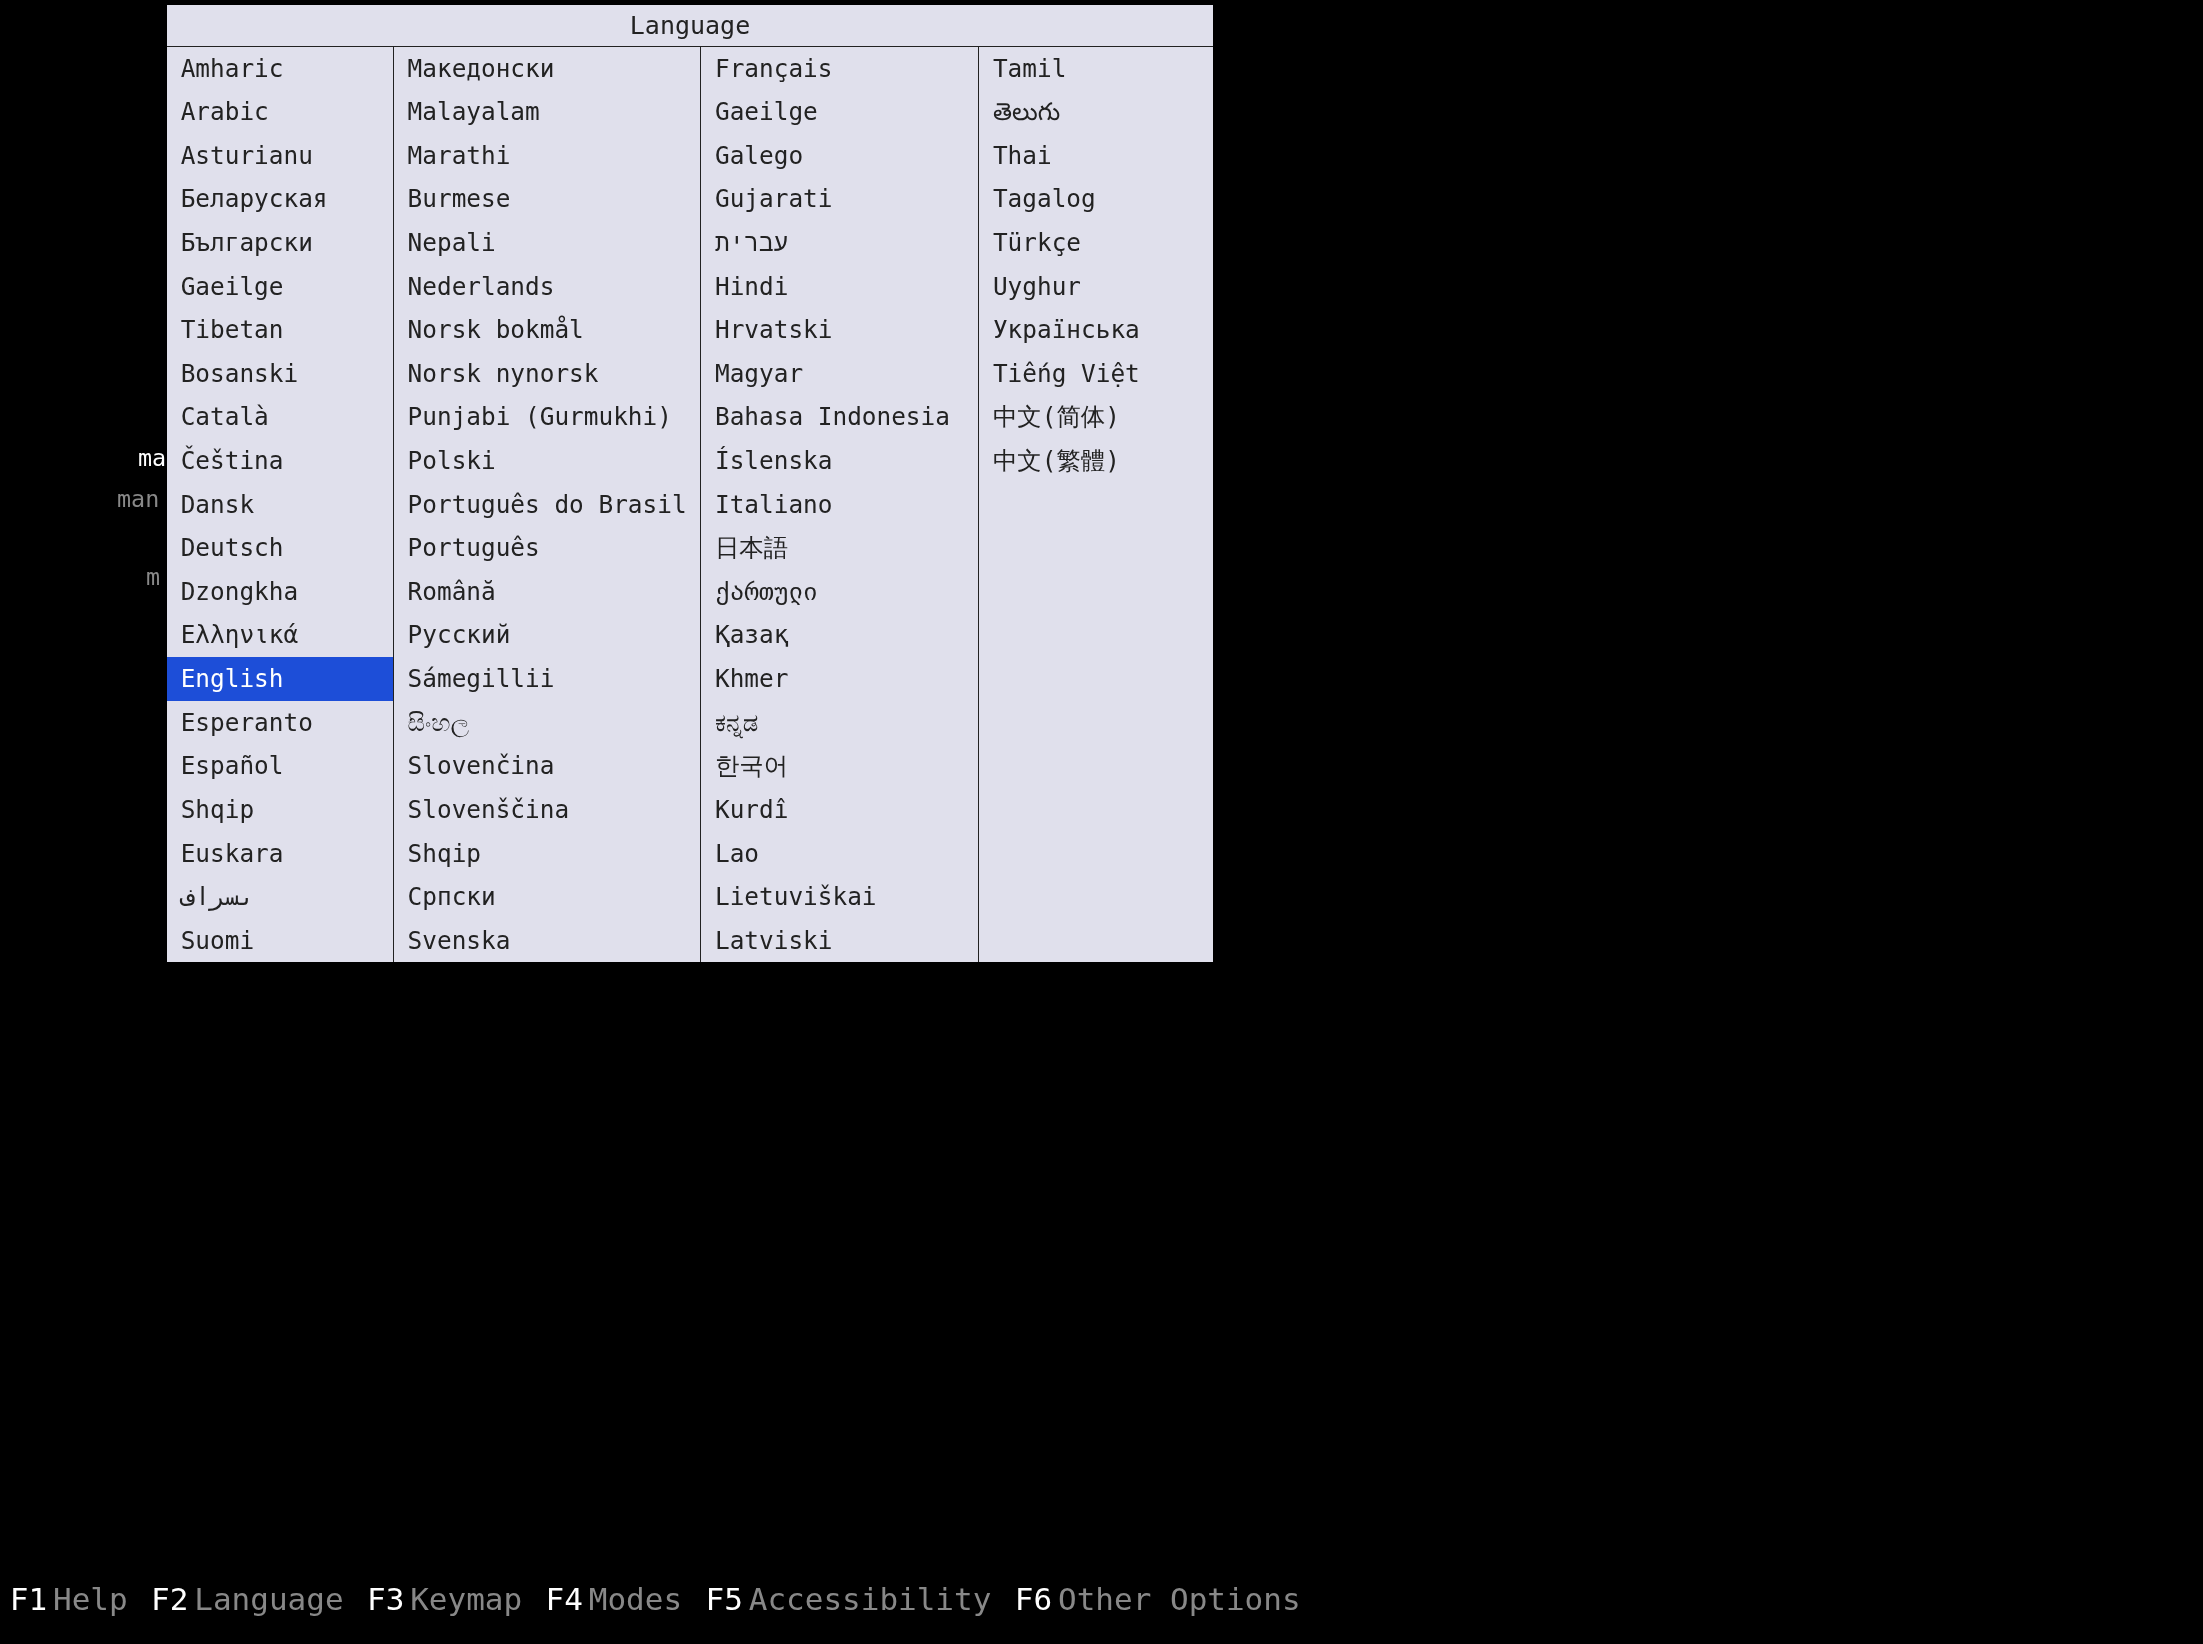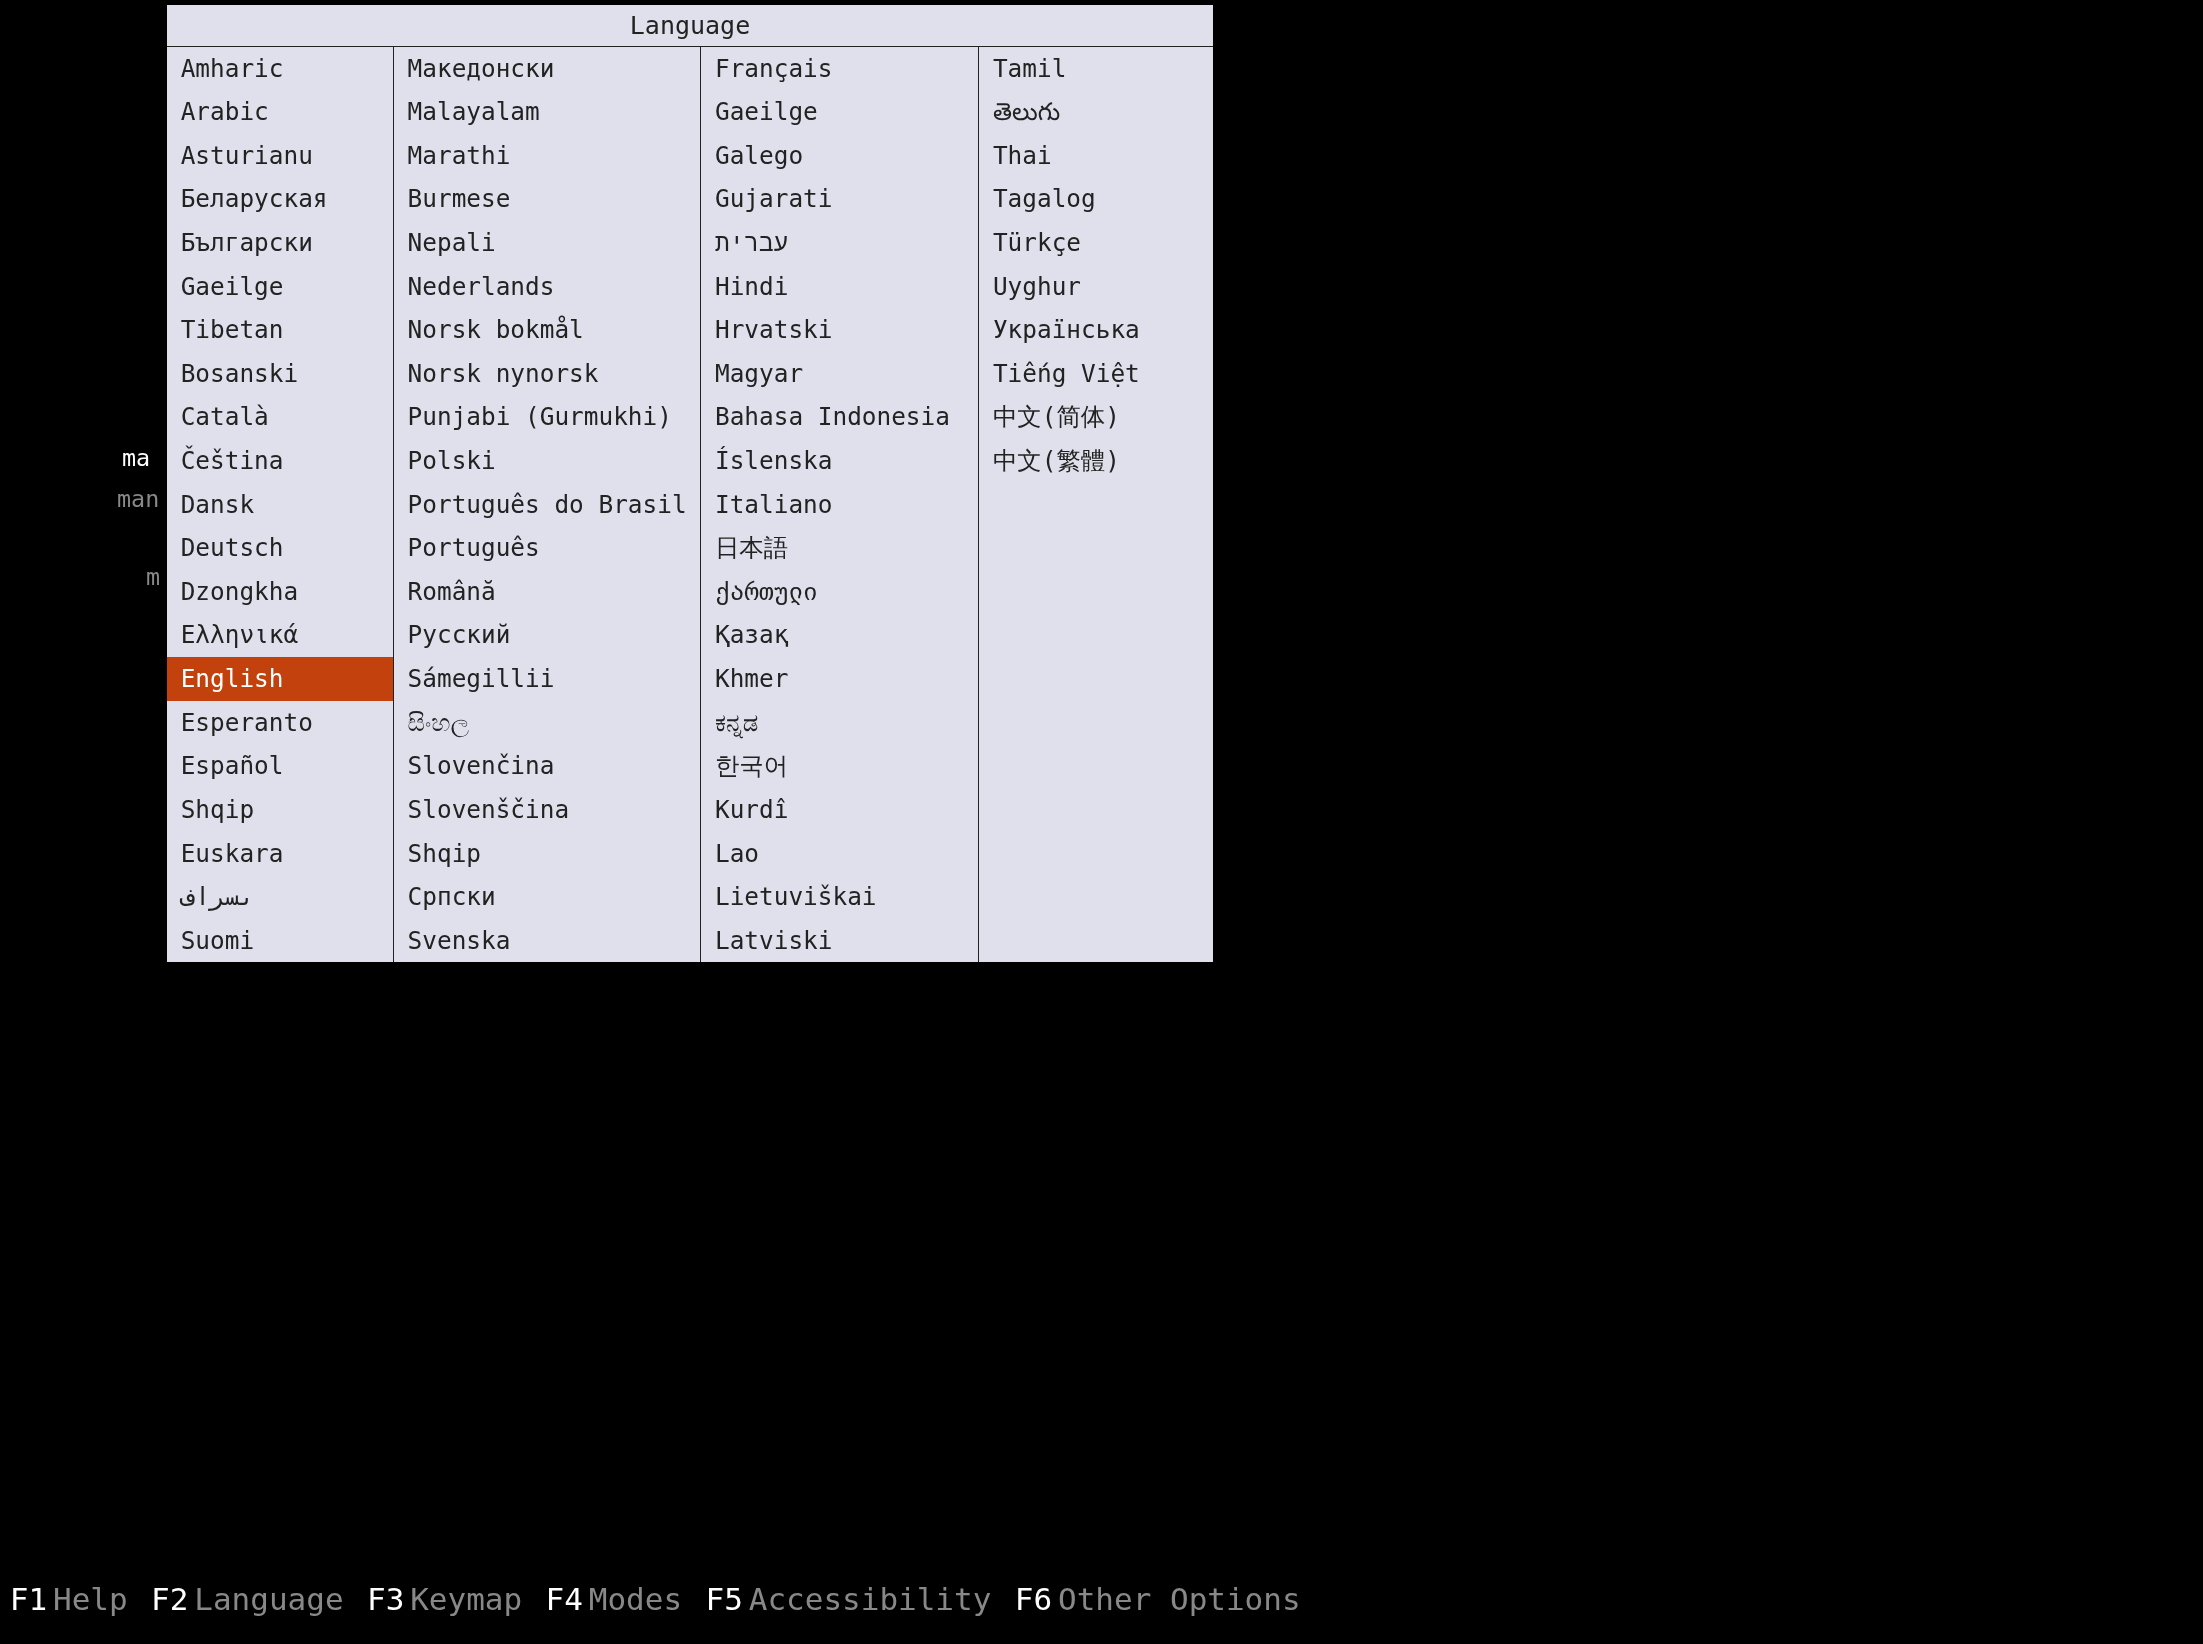--- a/index.html
+++ b/index.html
@@ -51,39 +51,39 @@
     .lang-col.c4 { width: 238px; }
     .lang-item {
       padding: 2.9px 13.7px;
       color: #222;
       font-size: 24.4px;
       line-height: 1.55;
       white-space: nowrap;
       cursor: pointer;
     }
     .lang-item.selected {
-      background: #c2410c;
+      background: #1d4ed8;
       color: #fff;
     }
     .footer {
       position: absolute;
       bottom: 27px;
       left: 9.8px;
       font-size: 31px;
       color: #888;
       white-space: nowrap;
     }
     .footer .fkey { color: #fff; }
     .footer span { padding-right: 23.4px; }
   </style>
 </head>
 <body>
 
 <div id="bg-container">
-    <div class="bg-text white" style="top: 444px; left: 122px;">ma</div>
+    <div class="bg-text white" style="top: 444px; left: 138px;">ma</div>
     <div class="bg-text" style="top: 485px; left: 117px;">man</div>
     <div class="bg-text" style="top: 563px; left: 146px;">m</div>
     <div class="bg-text" style="top: 444px; left: 980px;">B STORAGE</div>
     <div class="bg-text" style="top: 485px; left: 980px;">GB STORAGE</div>
     <div class="bg-text" style="top: 530px; left: 980px;">TORAGE</div>
     <div class="bg-text" style="top: 569px; left: 980px;"> STORAGE</div>
     <div class="bg-text" style="top: 608px; left: 980px;">TORAGE</div>
   </div>
 
 <div class="lang-panel">

